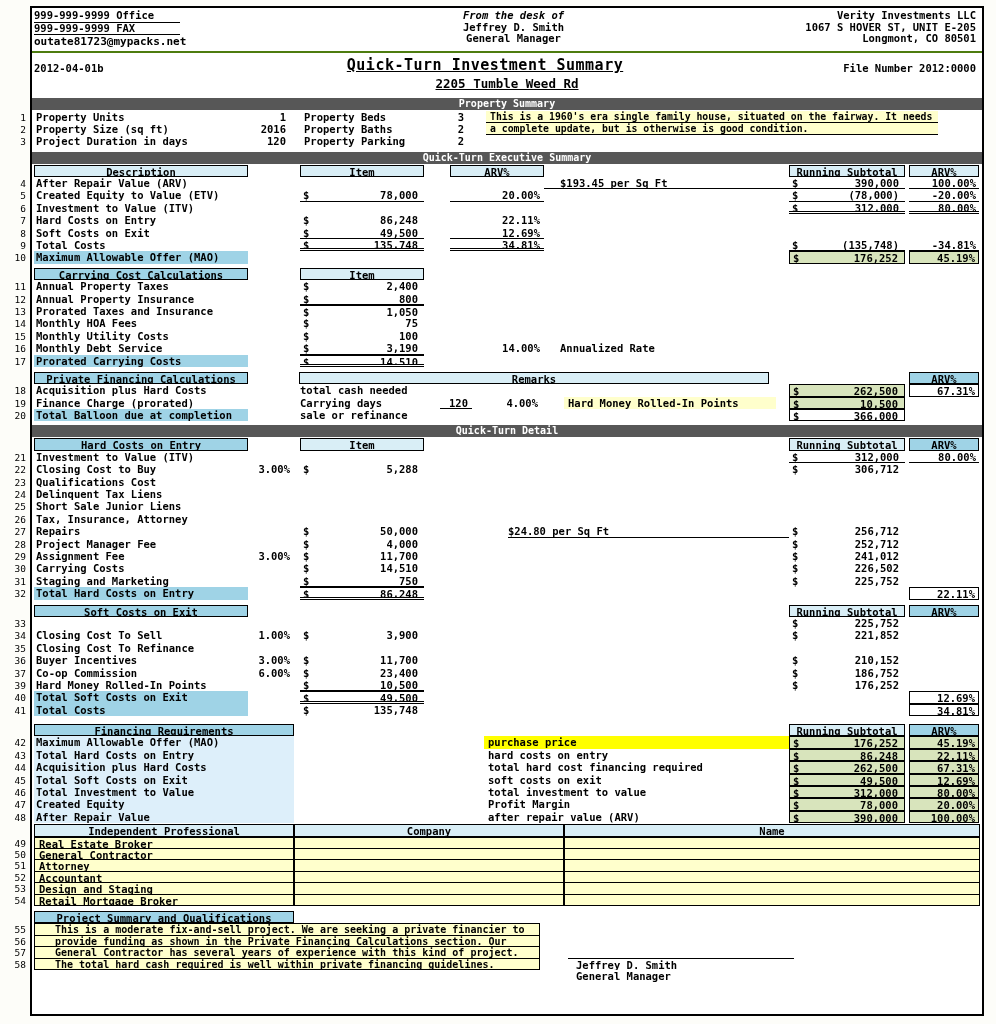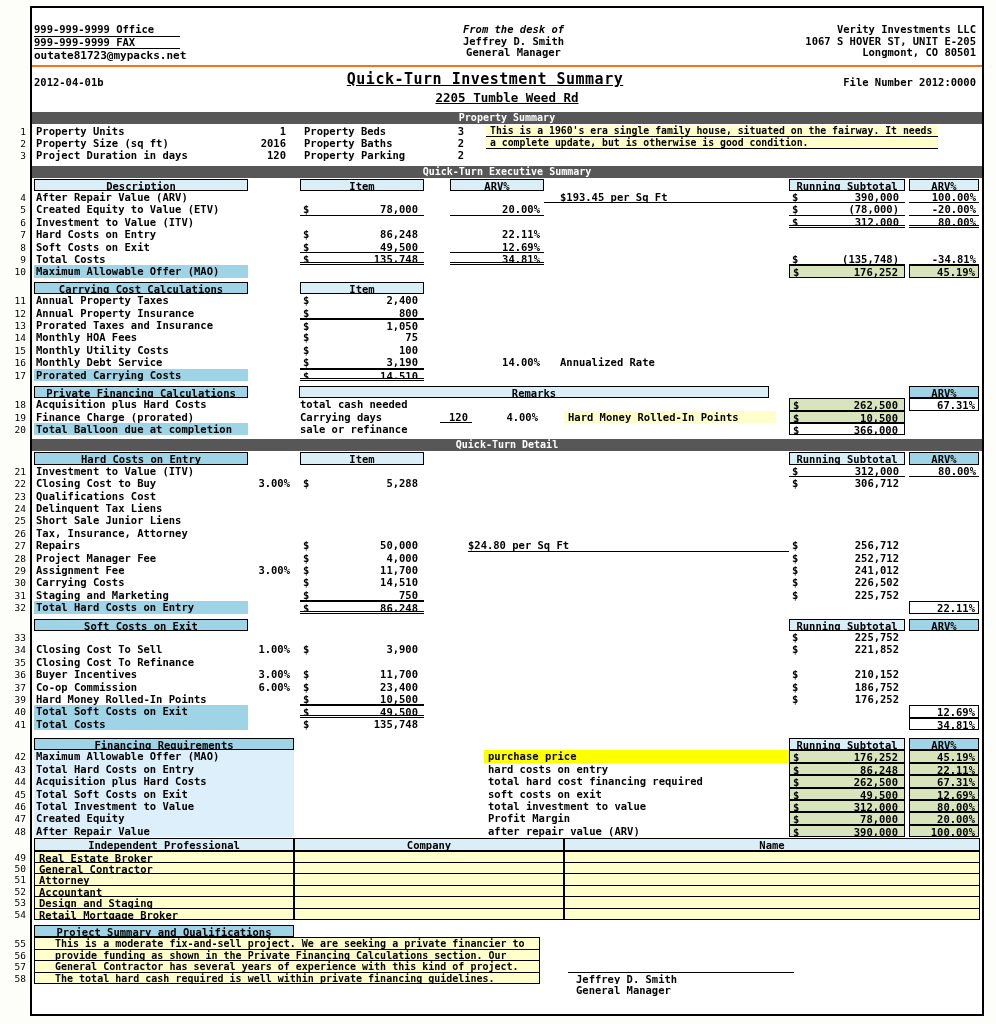--- a/index.html
+++ b/index.html
@@ -2,21 +2,21 @@
 <html><head>
 <meta charset="utf-8">
 <style>
   *{box-sizing:border-box;margin:0;padding:0}
   html,body{background:#fdfdf9}
   body{width:996px;height:1024px;font-family:"DejaVu Sans Mono","Liberation Mono",monospace;font-weight:700;font-size:10.5px;color:#000;overflow:hidden}
   .page{position:relative;width:996px;height:1024px;padding:6px 12px 4px 30px}
   .sheet{position:relative;border:2px solid #000;background:#fff;min-height:1010px;padding-bottom:4px}
 
   
-  .hdrbox{display:flex;border-bottom:2px solid #f97316;padding:16px 4px 3px 2px}
+  .hdrbox{display:flex;border-bottom:2px solid #4d7c0f;padding:2px 4px 3px 2px}
   .hcol{line-height:11.5px}
   .hleft{width:315px}
   .hleft .u1{width:146px;border-bottom:1px solid #000}
   .hemail{font-size:11px;padding-top:1px}
   .hcenter{flex:1;text-align:center}
   .desk{font-style:italic}
   .hright{width:300px;text-align:right;padding-right:2px}
 
   
   .titlerow{display:flex;align-items:flex-end;padding:3px 6px 0 2px}
@@ -56,21 +56,21 @@
 
   
   .lab{width:214px;padding-left:2px}
   .flab{width:260px;padding-left:2px}
   .pct{width:46px;text-align:right;padding-right:4px}
   .hitem,.m-item{width:124px;margin-left:52px}
   .sec-det .hitem{margin-left:52px}
   .sec-det .m-item{margin-left:6px}
   .arv{width:94px;margin-left:26px;text-align:right;padding-right:4px}
   .remx{flex:1;padding-left:16px}
-  .sec-det .remx{margin-left:44px;padding-left:0}
+  .sec-det .remx{margin-left:84px;padding-left:0}
   .sp{flex:1}
   .hrs,.m-rs{width:116px}
   .arvr{width:70px;margin-left:4px;margin-right:1px;text-align:right;padding-right:3px}
 
   
   .l1{width:214px;padding-left:2px}
   .v1{width:48px;text-align:right;padding-right:10px}
   .l2{width:128px;margin-left:8px}
   .v2{width:48px;text-align:right;padding-right:16px}
   .rem{flex:1;margin-left:6px;margin-right:42px;padding-left:4px;font-size:9.8px}

